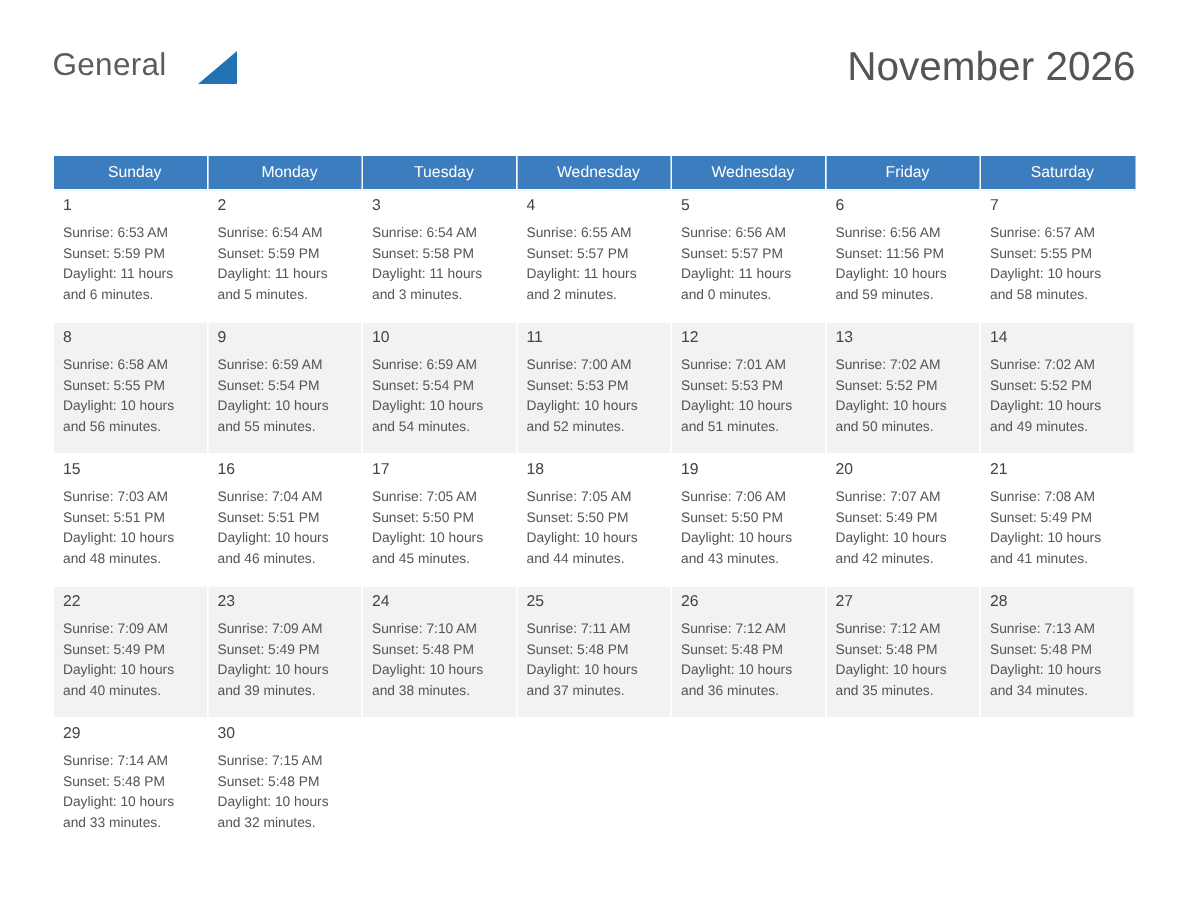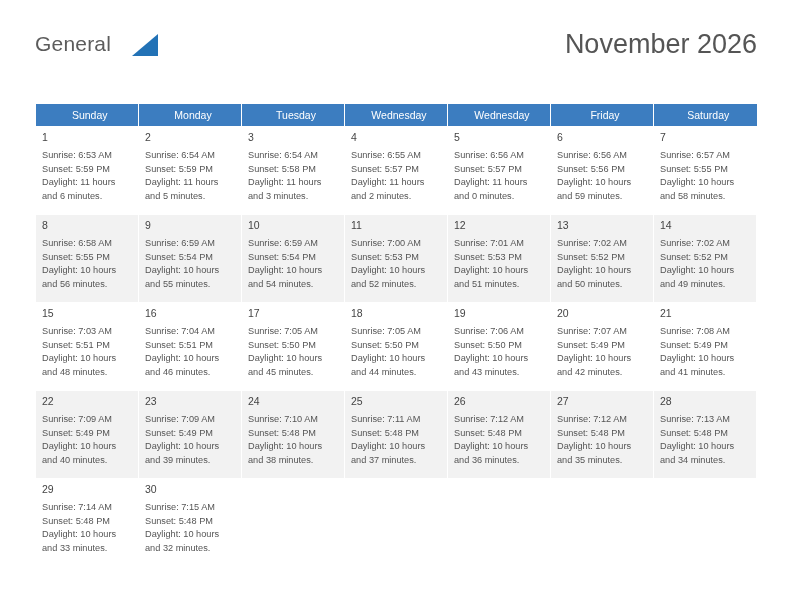--- a/index.html
+++ b/index.html
@@ -198,21 +198,21 @@
               <div>Sunrise: 6:56 AM</div>
               <div>Sunset: 5:57 PM</div>
               <div>Daylight: 11 hours</div>
               <div>and 0 minutes.</div>
             </div>
           </td>
           <td>
             <div class="daynum">6</div>
             <div class="info">
               <div>Sunrise: 6:56 AM</div>
-              <div>Sunset: 5:56 PM</div>
+              <div>Sunset: 11:56 PM</div>
               <div>Daylight: 10 hours</div>
               <div>and 59 minutes.</div>
             </div>
           </td>
           <td>
             <div class="daynum">7</div>
             <div class="info">
               <div>Sunrise: 6:57 AM</div>
               <div>Sunset: 5:55 PM</div>
               <div>Daylight: 10 hours</div>

